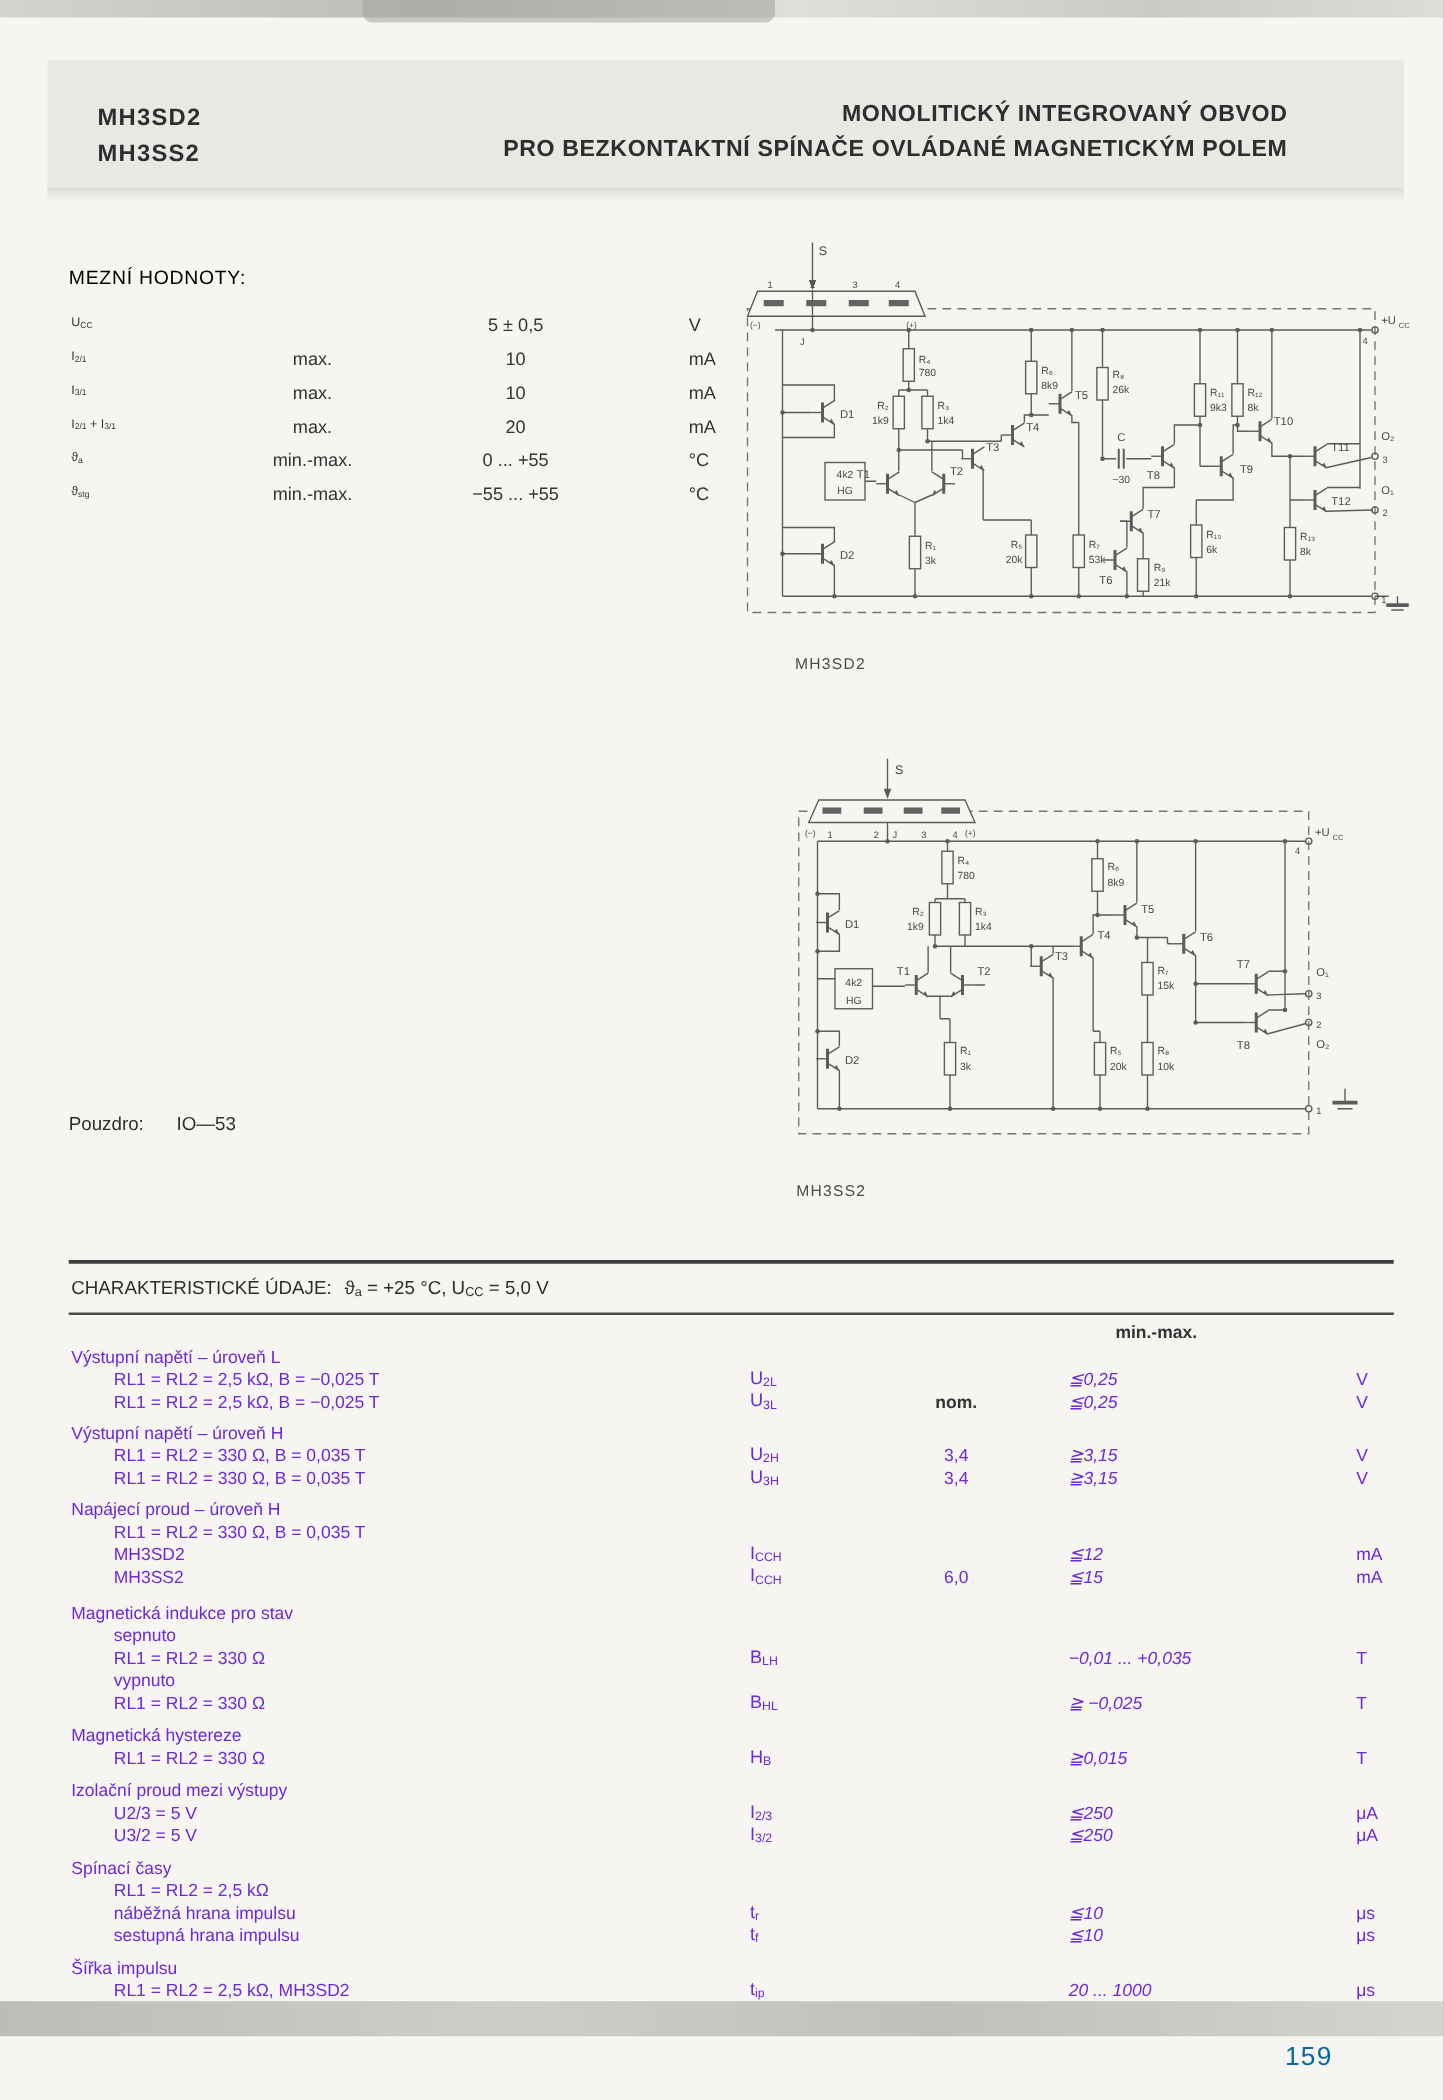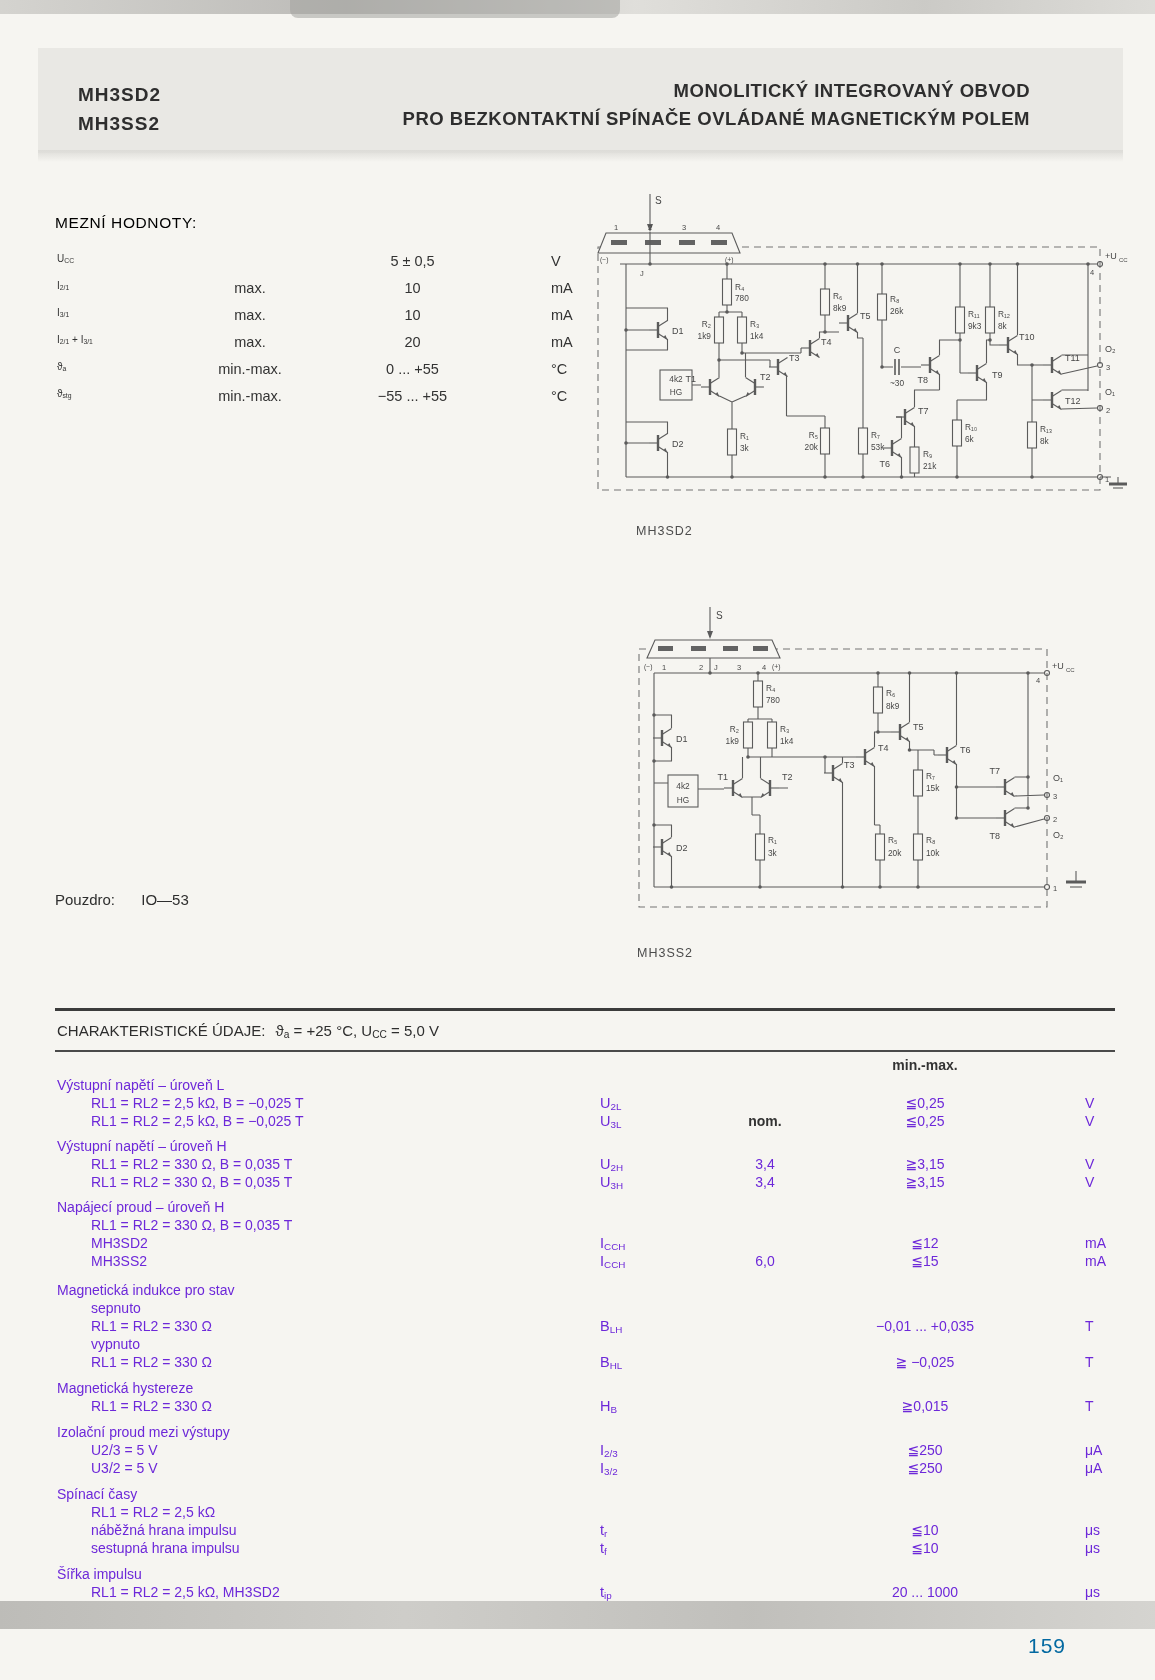--- a/index.html
+++ b/index.html
@@ -21,21 +21,21 @@
   sub{font-size:68%;vertical-align:-18%;letter-spacing:0;}
   
   .rule-thick{position:absolute;left:55px;width:1060px;height:3px;background:#3c3c3c;}
   .rule-thin{position:absolute;left:55px;width:1060px;height:1.5px;background:#4a4a4a;}
   .colhead{position:absolute;font-size:14px;font-weight:bold;color:#333;}
   .crow{position:absolute;left:0;width:1155px;height:19px;font-size:14px;color:#6d28d9;}
   .cg{position:absolute;left:57px;white-space:nowrap;}
   .cd{position:absolute;left:80px;white-space:nowrap;margin-left:11px;}
   .cs{position:absolute;left:600px;font-size:14.5px;}
   .cn{position:absolute;left:715px;width:100px;text-align:center;}
-  .cm{position:absolute;left:855px;width:140px;text-align:center;}
+  .cm{position:absolute;left:855px;width:140px;font-style:italic;}
   .cu{position:absolute;left:1085px;}
   .caption{font-size:12.5px;letter-spacing:1px;color:#4c4c4c;}
   .pagenum{font-size:21px;color:#0369a1;letter-spacing:1px;}
   
   svg{stroke:#5b5b5b;stroke-width:1.1;fill:none;}
   svg text{fill:#474747;stroke:none;font-family:"Liberation Sans",sans-serif;}
   .tl{font-size:9px;}
   .rl{font-size:8.3px;}
   .pn{font-size:7.5px;}
   .po{font-size:6.8px;}

